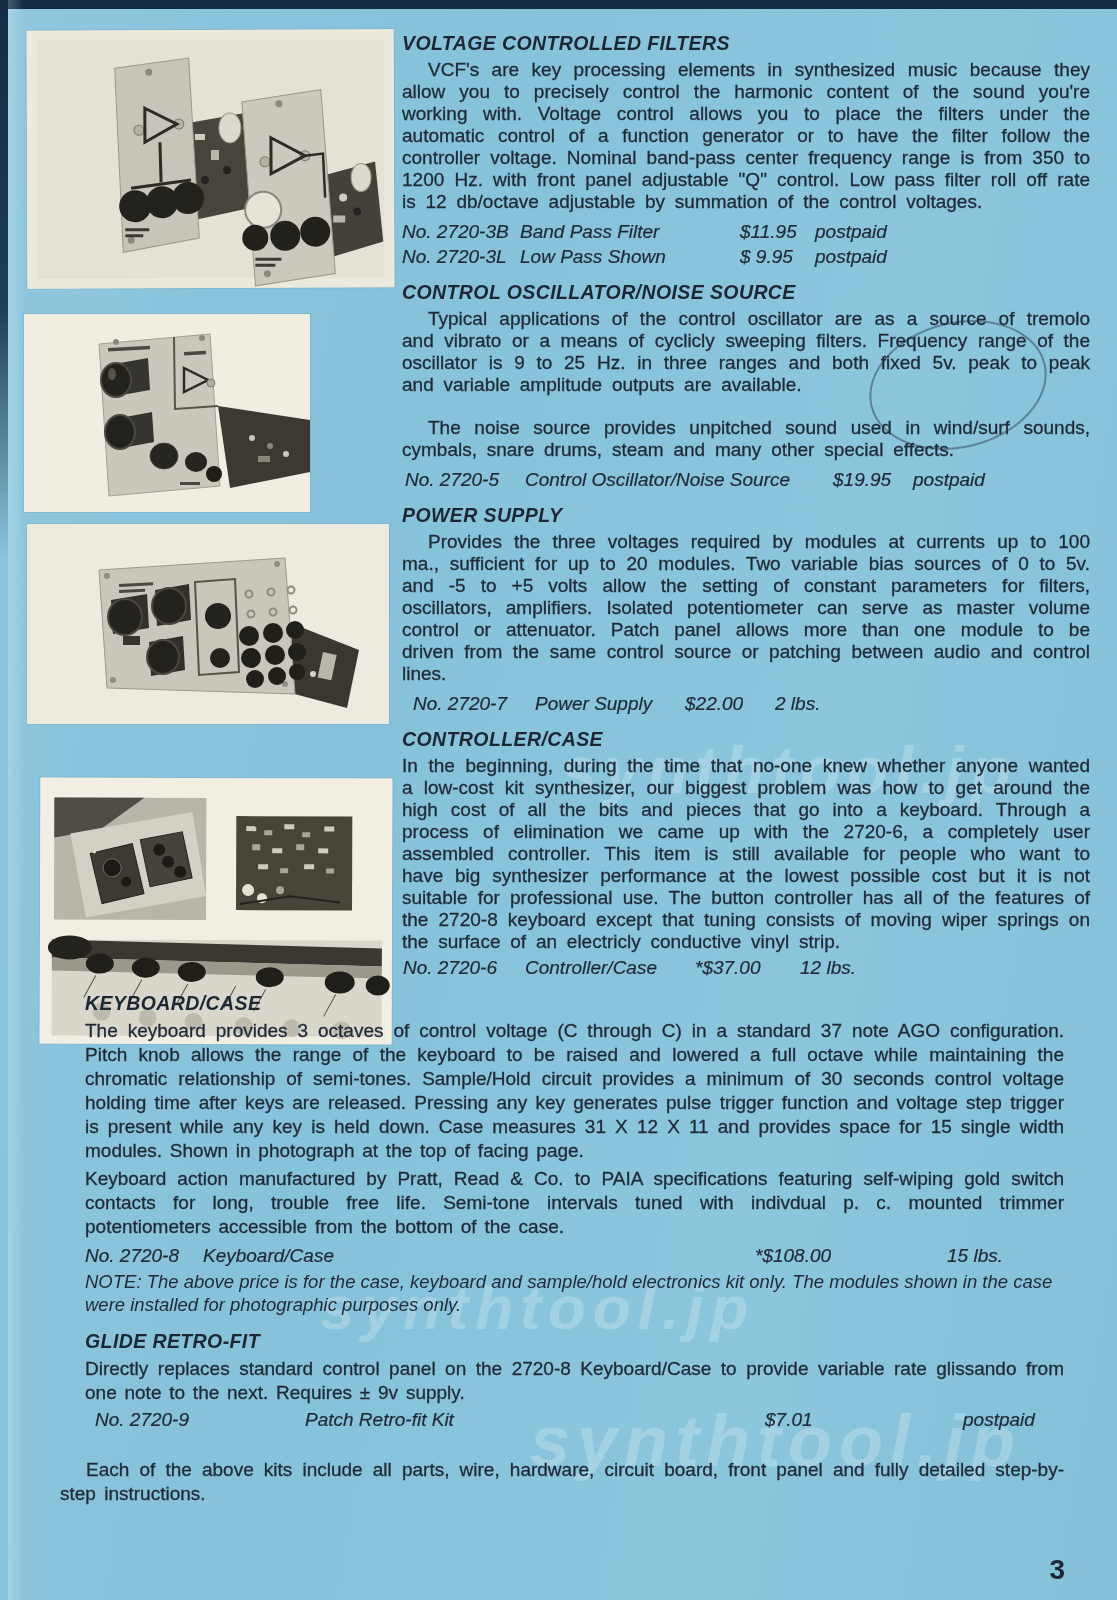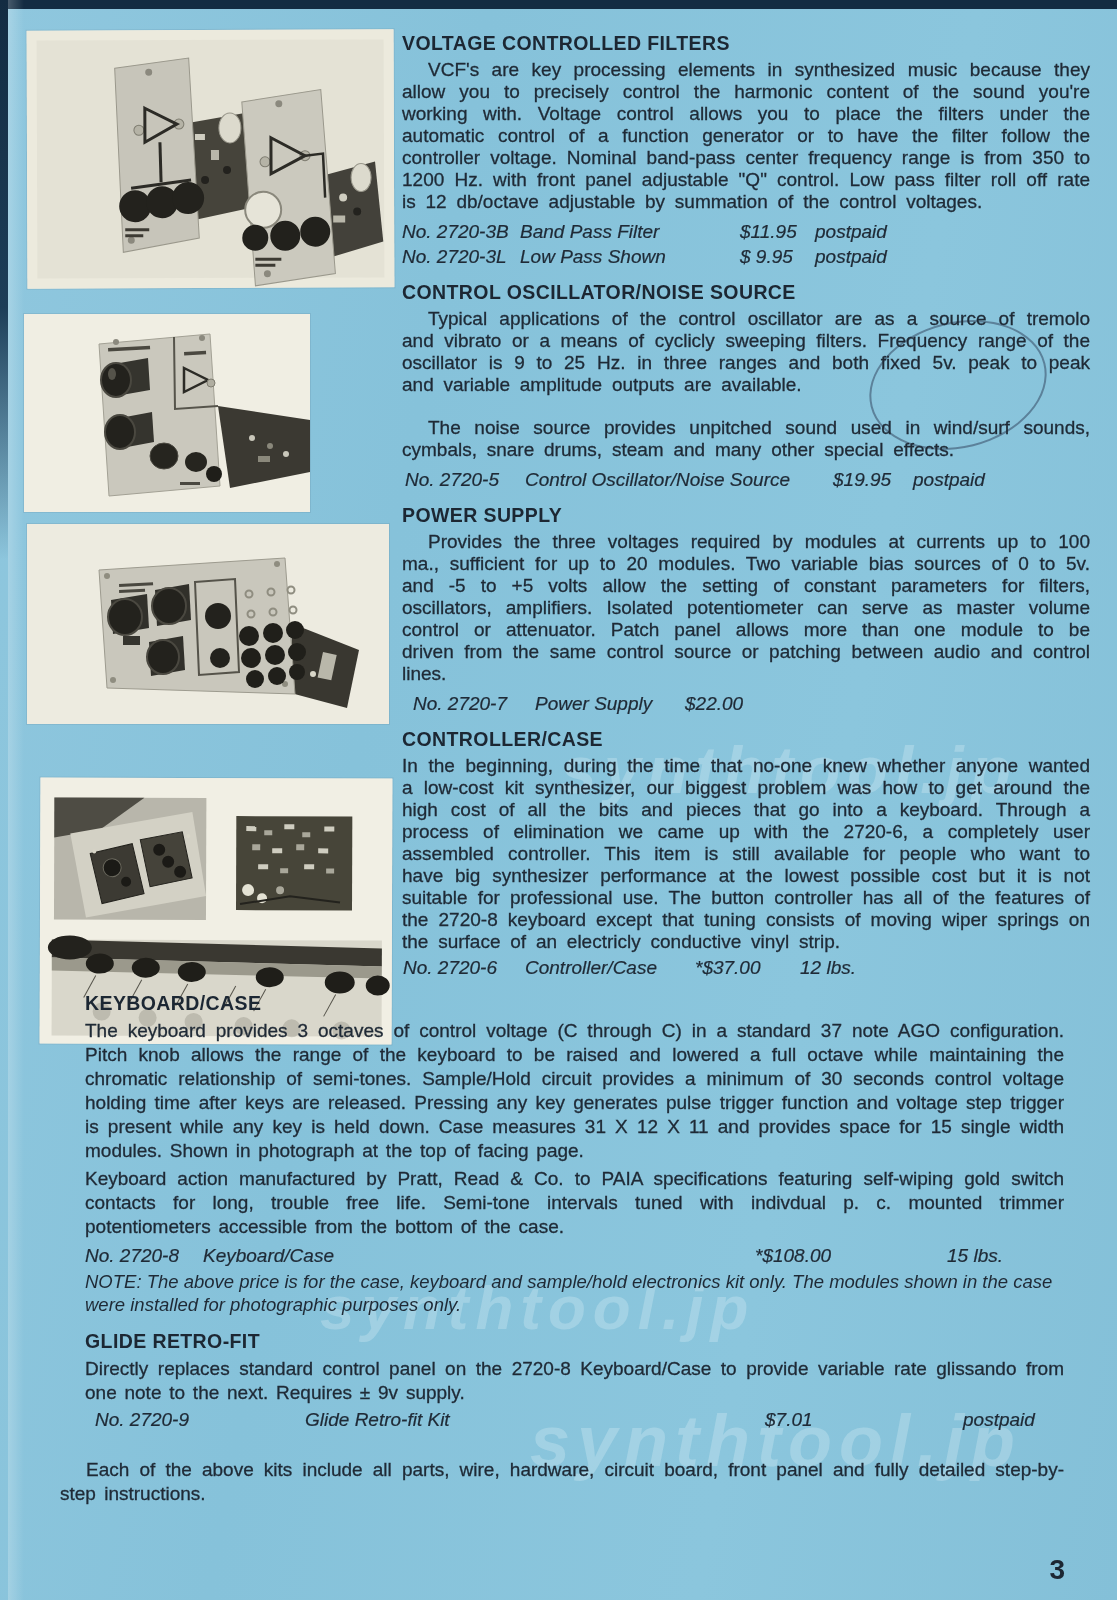--- a/index.html
+++ b/index.html
@@ -20,21 +20,21 @@
   .watermark{position:absolute;font-weight:bold;font-style:italic;
     color:rgba(236,247,252,.26);letter-spacing:7px;white-space:nowrap;pointer-events:none;}
 
   .annotation-circle{position:absolute;left:868px;top:322px;width:176px;height:122px;
     border:2px solid rgba(45,62,88,.5);border-radius:50%;transform:rotate(-14deg);}
 
   .right-col{position:absolute;left:402px;top:32px;width:688px;}
   .full-col{position:absolute;left:60px;top:992px;width:1004px;}
 
   section{margin:0 0 12px 0;}
-  h2{margin:0 0 4px 0;font-size:19.5px;font-weight:bold;letter-spacing:.4px;color:#1c2733;}
+  h2{margin:0 0 4px 0;font-size:19.5px;font-weight:bold;letter-spacing:.4px;color:#1c2733;font-style:italic;}
   .para{margin:0;font-size:19px;line-height:22px;text-align:justify;word-spacing:4.5px;
     -webkit-text-stroke:.3px currentColor;}
   .para + .para{margin-top:21px;}
   .indent{text-indent:26px;}
   .full-col .para{line-height:24px;word-spacing:2.5px;}
   .inset{padding-left:25px;}
 
   .prices{margin-top:6px;}
   .price-row{display:grid;font-style:italic;font-size:19px;line-height:25px;
     -webkit-text-stroke:.2px currentColor;}
@@ -289,20 +289,21 @@
     </section>
 
     <section>
       <h2>POWER SUPPLY</h2>
       <p class="para indent">Provides the three voltages required by modules at currents up to 100 ma., sufficient for up to 20 modules. Two variable bias sources of 0 to 5v. and -5 to +5 volts allow the setting of constant parameters for filters, oscillators, amplifiers. Isolated potentiometer can serve as master volume control or attenuator. Patch panel allows more than one module to be driven from the same control source or patching between audio and control lines.</p>
       <div class="prices">
         <div class="price-row cols-pwr">
           <span>No. 2720-7</span>
           <span>Power Supply</span>
           <span>$22.00</span>
+          <span>2 lbs.</span>
         </div>
       </div>
     </section>
 
     <section>
       <h2>CONTROLLER/CASE</h2>
       <p class="para">In the beginning, during the time that no-one knew whether anyone wanted a low-cost kit synthesizer, our biggest problem was how to get around the high cost of all the bits and pieces that go into a keyboard. Through a process of elimination we came up with the 2720-6, a completely user assembled controller. This item is still available for people who want to have big synthesizer performance at the lowest possible cost but it is not suitable for professional use. The button controller has all of the features of the 2720-8 keyboard except that tuning consists of moving wiper springs on the surface of an electricly conductive vinyl strip.</p>
       <div class="prices" style="margin-top:2px;">
         <div class="price-row cols-ctl">
           <span>No. 2720-6</span>
@@ -331,21 +332,21 @@
       </div>
       <p class="note">NOTE: The above price is for the case, keyboard and sample/hold electronics kit only. The modules shown in the case were installed for photographic purposes only.</p>
     </section>
 
     <section class="inset" style="margin-top:14px;">
       <h2>GLIDE RETRO-FIT</h2>
       <p class="para">Directly replaces standard control panel on the 2720-8 Keyboard/Case to provide variable rate glissando from one note to the next. Requires ± 9v supply.</p>
       <div class="prices" style="margin-top:2px;">
         <div class="price-row cols-glide">
           <span>No. 2720-9</span>
-          <span>Glide Retro-fit Kit</span>
+          <span>Patch Retro-fit Kit</span>
           <span>$7.01</span>
           <span>postpaid</span>
         </div>
       </div>
     </section>
 
     <p class="footer-para">Each of the above kits include all parts, wire, hardware, circuit board, front panel and fully detailed step-by-step instructions.</p>
   </div>
 
   <div class="page-number">3</div>

